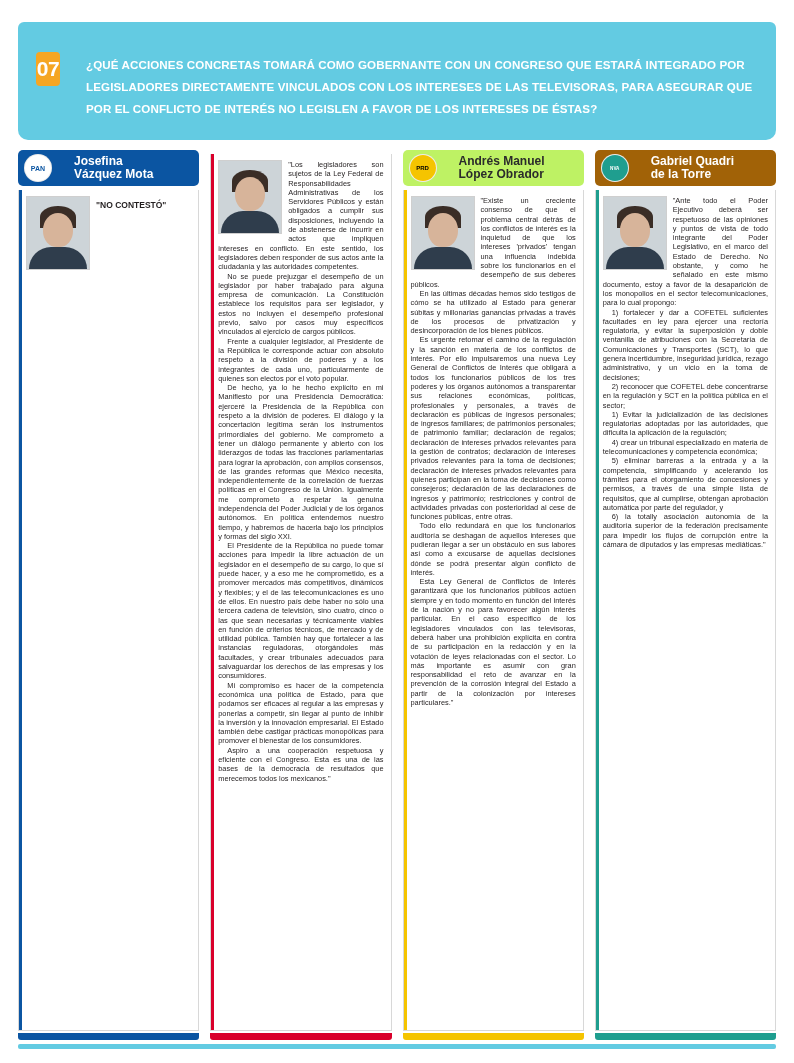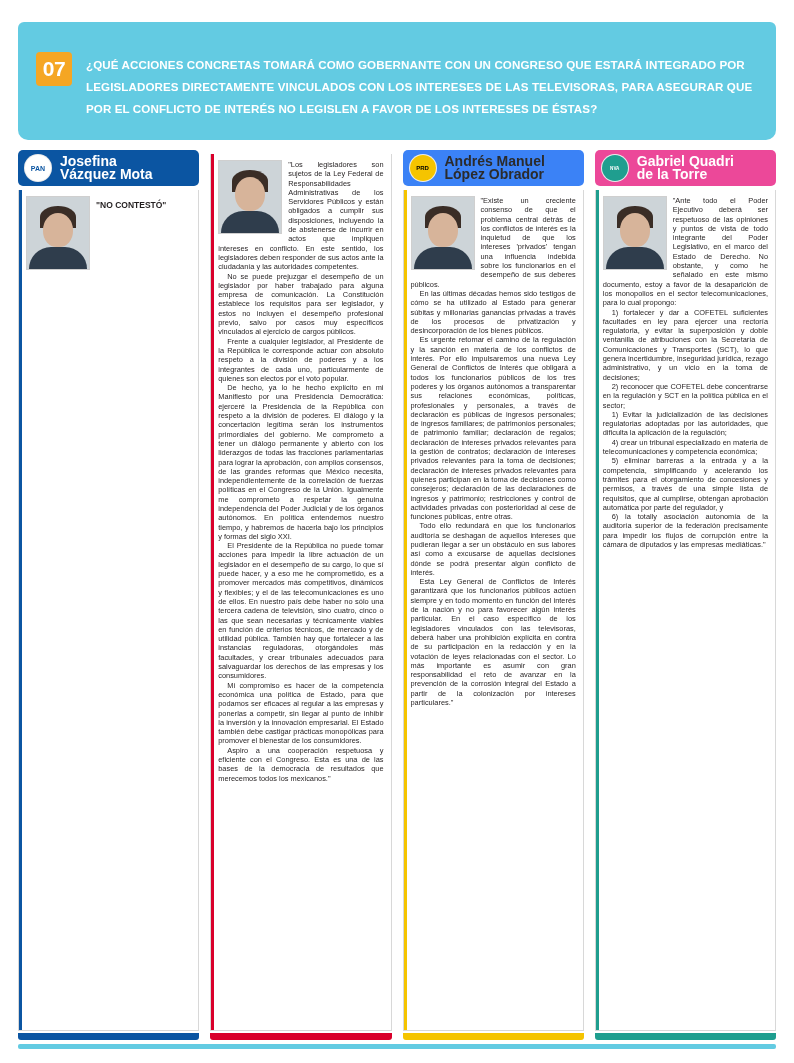--- a/index.html
+++ b/index.html
@@ -11,21 +11,21 @@
     overflow:hidden;
   }
   
   .header-wrap{
     position:absolute;left:18px;top:22px;width:758px;height:118px;
     background:#63cbe2;
     border-radius:6px 6px 10px 10px;
   }
   .q-number{
     position:absolute;left:18px;top:30px;
-    width:36px;height:34px;background:#f5a623;
+    width:24px;height:34px;background:#f5a623;
     border-radius:4px;
     color:#ffffff;font-weight:bold;font-size:21px;
     display:flex;align-items:center;justify-content:center;
     letter-spacing:-0.5px;
   }
   .q-text{
     position:absolute;left:68px;top:32px;width:672px;
     color:#ffffff;font-weight:bold;font-size:11.6px;line-height:22px;
     text-transform:uppercase;
     letter-spacing:0.1px;
@@ -48,22 +48,22 @@
   .logo{
     width:26px;height:26px;border-radius:50%;
     background:#ffffff;
     display:flex;align-items:center;justify-content:center;
     font-size:7px;font-weight:bold;
     flex:0 0 auto;
     overflow:hidden;
     border:1px solid rgba(0,0,0,.08);
   }
   .cand-name{
-    margin-left:8px;color:#ffffff;font-weight:bold;
-    font-size:14px;line-height:13px;
+    margin-left:22px;color:#ffffff;font-weight:bold;
+    font-size:12px;line-height:13px;
   }
   .col-body{
     position:relative;flex:1;
     background:#ffffff;
     border-left:1px solid #d8d8d8;
     border-right:1px solid #d8d8d8;
     border-bottom:1px solid #d8d8d8;
     margin-top:4px;
     padding:6px 7px 8px 7px;
     box-sizing:border-box;
@@ -107,25 +107,25 @@
     font-weight:bold;font-size:8.5px;color:#231f20;
     padding-top:4px;
   }
   
   .pan .col-head{background:#0b55a2;}
   .pan .col-accent{background:#0b55a2;}
   .pan .bottombar{background:#0b55a2;}
   .pri .col-head{background:#d9002b;}
   .pri .col-accent{background:#d9002b;}
   .pri .bottombar{background:#d9002b;}
-  .prd .col-head{background:#3b82f6;}
+  .prd .col-head{background:#bef264;}
   .prd .col-accent{background:#f5c400;}
   .prd .bottombar{background:#f5c400;}
   .prd .cand-name{color:#2b2b2b;}
-  .pna .col-head{background:#ec4899;}
+  .pna .col-head{background:#a16207;}
   .pna .col-accent{background:#1f9e8f;}
   .pna .bottombar{background:#1f9e8f;}
   .footer-rule{
     position:absolute;left:18px;bottom:14px;width:758px;height:5px;
     background:#63cbe2;border-radius:2px;
   }
   .logo-pan{color:#0b55a2;font-size:7px;}
   .logo-pri{
     width:100%;height:100%;
     background:linear-gradient(to bottom,#0a7a3c 0 33%,#ffffff 33% 66%,#d9002b 66% 100%);

